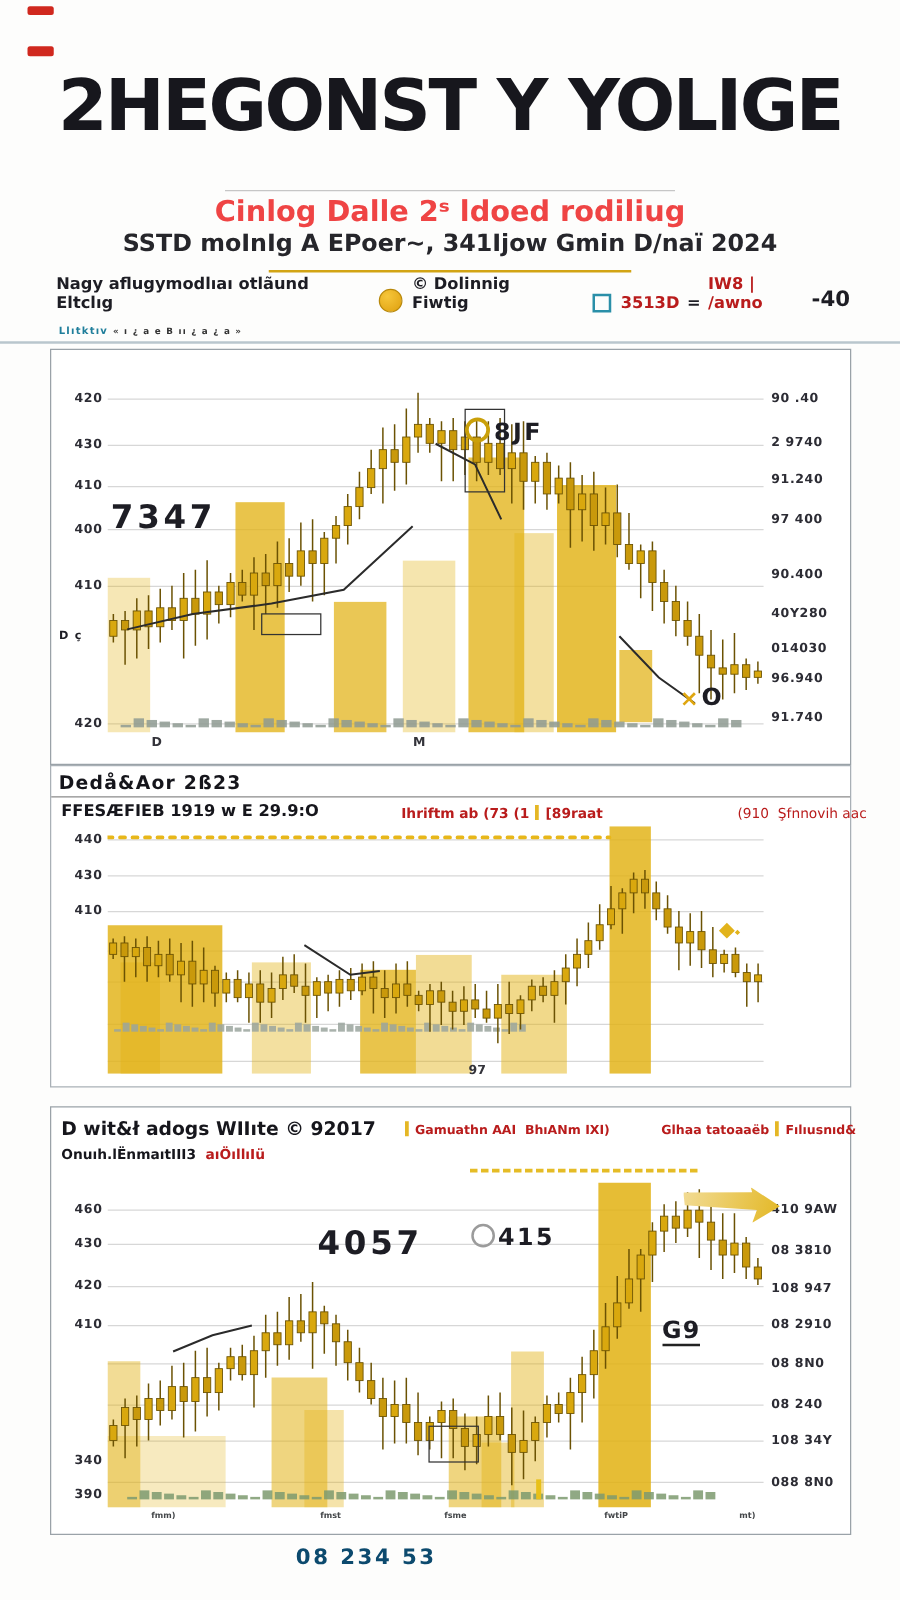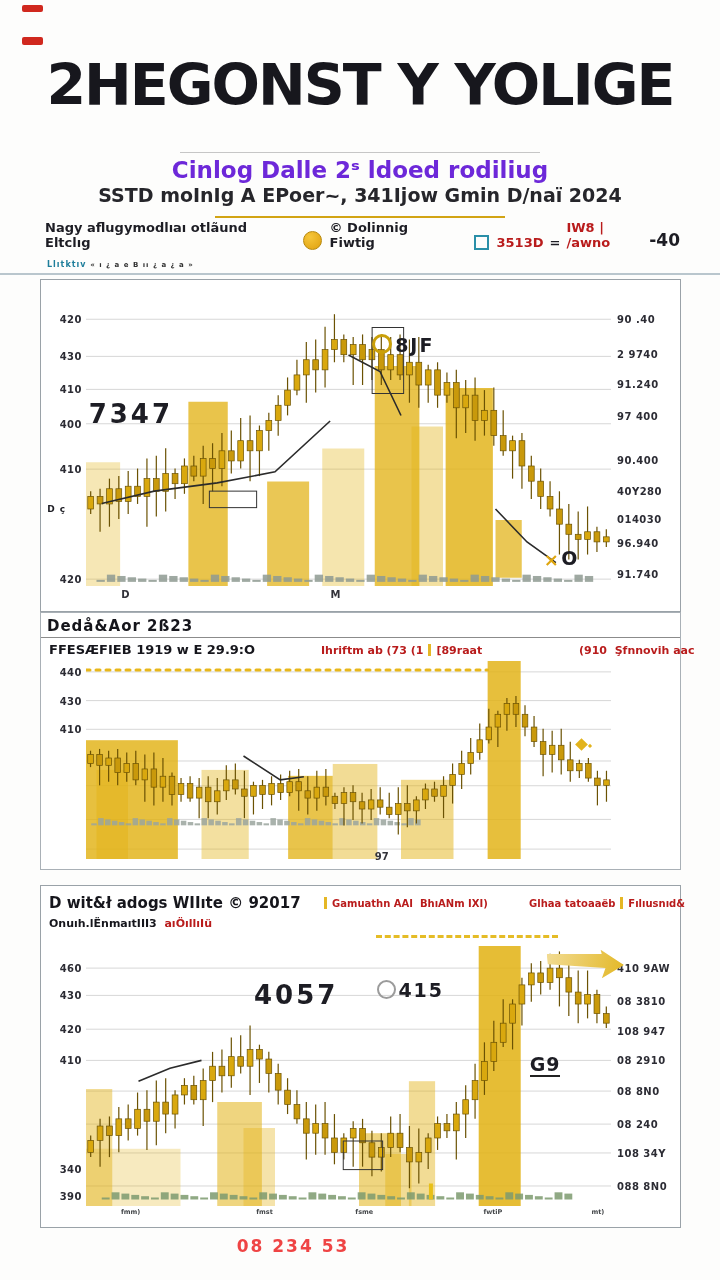--- a/index.html
+++ b/index.html
@@ -1,21 +1,21 @@
 <!DOCTYPE html>
 <html><head>
 <meta charset="utf-8">
 <style>
   html,body{margin:0;padding:0;}
   body{width:720px;height:1280px;position:relative;background:#fdfdfc;font-family:"DejaVu Sans","Liberation Sans",sans-serif;overflow:hidden;}
   
   .red-mark{position:absolute;left:22px;width:21px;background:#d0281e;border-radius:2px;}
   .page-title{position:absolute;top:52px;left:0;width:720px;text-align:center;font-size:57px;font-weight:800;letter-spacing:-2px;color:#17171d;}
   .divider1{position:absolute;top:152px;left:180px;width:360px;height:1px;background:#c6c6c6;}
-  .subtitle1{position:absolute;top:157px;left:0;width:720px;text-align:center;font-size:23px;font-weight:bold;color:#6d28d9;}
+  .subtitle1{position:absolute;top:157px;left:0;width:720px;text-align:center;font-size:23px;font-weight:bold;color:#ef4444;}
   .subtitle2{position:absolute;top:184px;left:0;width:720px;text-align:center;font-size:19px;font-weight:bold;color:#26262b;}
   .gold-rule{position:absolute;top:216px;left:215px;width:290px;height:2px;background:#d2a414;}
   
   .legend{position:absolute;top:220px;left:45px;width:635px;display:flex;align-items:flex-end;font-size:13px;font-weight:bold;color:#1d1d24;}
   .legend .dot{width:17px;height:17px;border-radius:50%;background:radial-gradient(circle at 35% 30%,#f6c63a,#dfa00f);border:1px solid #b8880a;margin:0 8px 0 14px;flex:none;}
   .legend .chk{width:11px;height:11px;border:2px solid #2a8fa8;margin:0 8px 0 20px;flex:none;}
   .legend .eq{margin:0 6px;color:#1d1d24;}
   .legend .val{margin-left:auto;font-size:17px;}
   .legend-sub{position:absolute;top:260px;left:47px;font-size:8px;font-weight:bold;color:#1f7e9b;letter-spacing:1px;}
   .legend-sub .tiny-dark{color:#333;font-size:7px;}
@@ -45,33 +45,33 @@
   .ann-small{font-size:9px;letter-spacing:1px;}
   .ann-g9{font-size:19px;border-bottom:2px solid #222;letter-spacing:1px;}
   .icon-ring{display:inline-block;width:14px;height:14px;border:3px solid #caa00a;border-radius:50%;vertical-align:-2px;margin-right:3px;}
   .icon-ring-gray{display:inline-block;width:15px;height:15px;border:2px solid #9b9b9b;border-radius:50%;vertical-align:-2px;margin-right:2px;}
   .gold-marker{width:9px;height:9px;background:#e2b31b;transform:rotate(45deg);box-shadow:7px -5px 0 -3px #e2b31b;}
   
   .sec-title{position:absolute;top:4px;left:6px;font-size:15px;font-weight:bold;color:#15151b;letter-spacing:1px;}
   .sec-rule{position:absolute;top:24px;left:0;width:100%;height:1px;background:#8b8b8b;}
   #panel2 .c-header{top:29px;}
   .hdr-mid{position:absolute;top:31px;left:280px;font-size:11px;font-weight:bold;white-space:nowrap;}
-  .hdr-right{position:absolute;top:31px;left:538px;font-size:11px;font-weight:bold;white-space:nowrap;}
+  .hdr-right{position:absolute;top:31px;left:549px;font-size:11px;font-weight:normal;white-space:nowrap;}
   .gold-pipe{display:inline-block;width:3px;height:12px;background:#e5b725;vertical-align:-2px;margin:0 5px;}
   
   #panel3 .c-header{font-size:15px;top:8px;}
   .p3-leg{position:absolute;top:11px;left:278px;font-size:10px;font-weight:bold;white-space:nowrap;}
   .p3-leg2{position:absolute;top:11px;left:488px;font-size:10px;font-weight:bold;white-space:nowrap;}
   .p3-sub{position:absolute;top:31px;left:8px;font-size:11px;font-weight:bold;color:#16161c;white-space:nowrap;}
   .dash3{position:absolute;left:335px;top:49px;width:182px;border-top:3px dashed #e5bc26;}
   .big-arrow{position:absolute;left:505px;top:62px;width:78px;height:28px;z-index:6;
     background:linear-gradient(100deg,#f2dc96,#e3b826);
     clip-path:polygon(0 38%,70% 14%,68% 0,100% 44%,74% 100%,77% 62%,3% 74%);
     transform:rotate(7deg);}
-  .footer-code{position:absolute;top:1236px;left:0;width:586px;text-align:center;font-size:17px;font-weight:bold;color:#ef4444;letter-spacing:2px;}
+  .footer-code{position:absolute;top:1236px;left:0;width:586px;text-align:center;font-size:17px;font-weight:bold;color:#0c4a6e;letter-spacing:2px;}
 </style>
 </head>
 <body>
 
 <div class="red-mark" style="top:5px;height:7px;"></div>
 <div class="red-mark" style="top:37px;height:8px;"></div>
 
 <div class="page-title">2HEGONST Y YOLIGE</div>
 <div class="divider1"></div>
 <div class="subtitle1">Cinlog Dalle 2ˢ ldoed rodiliug</div>

